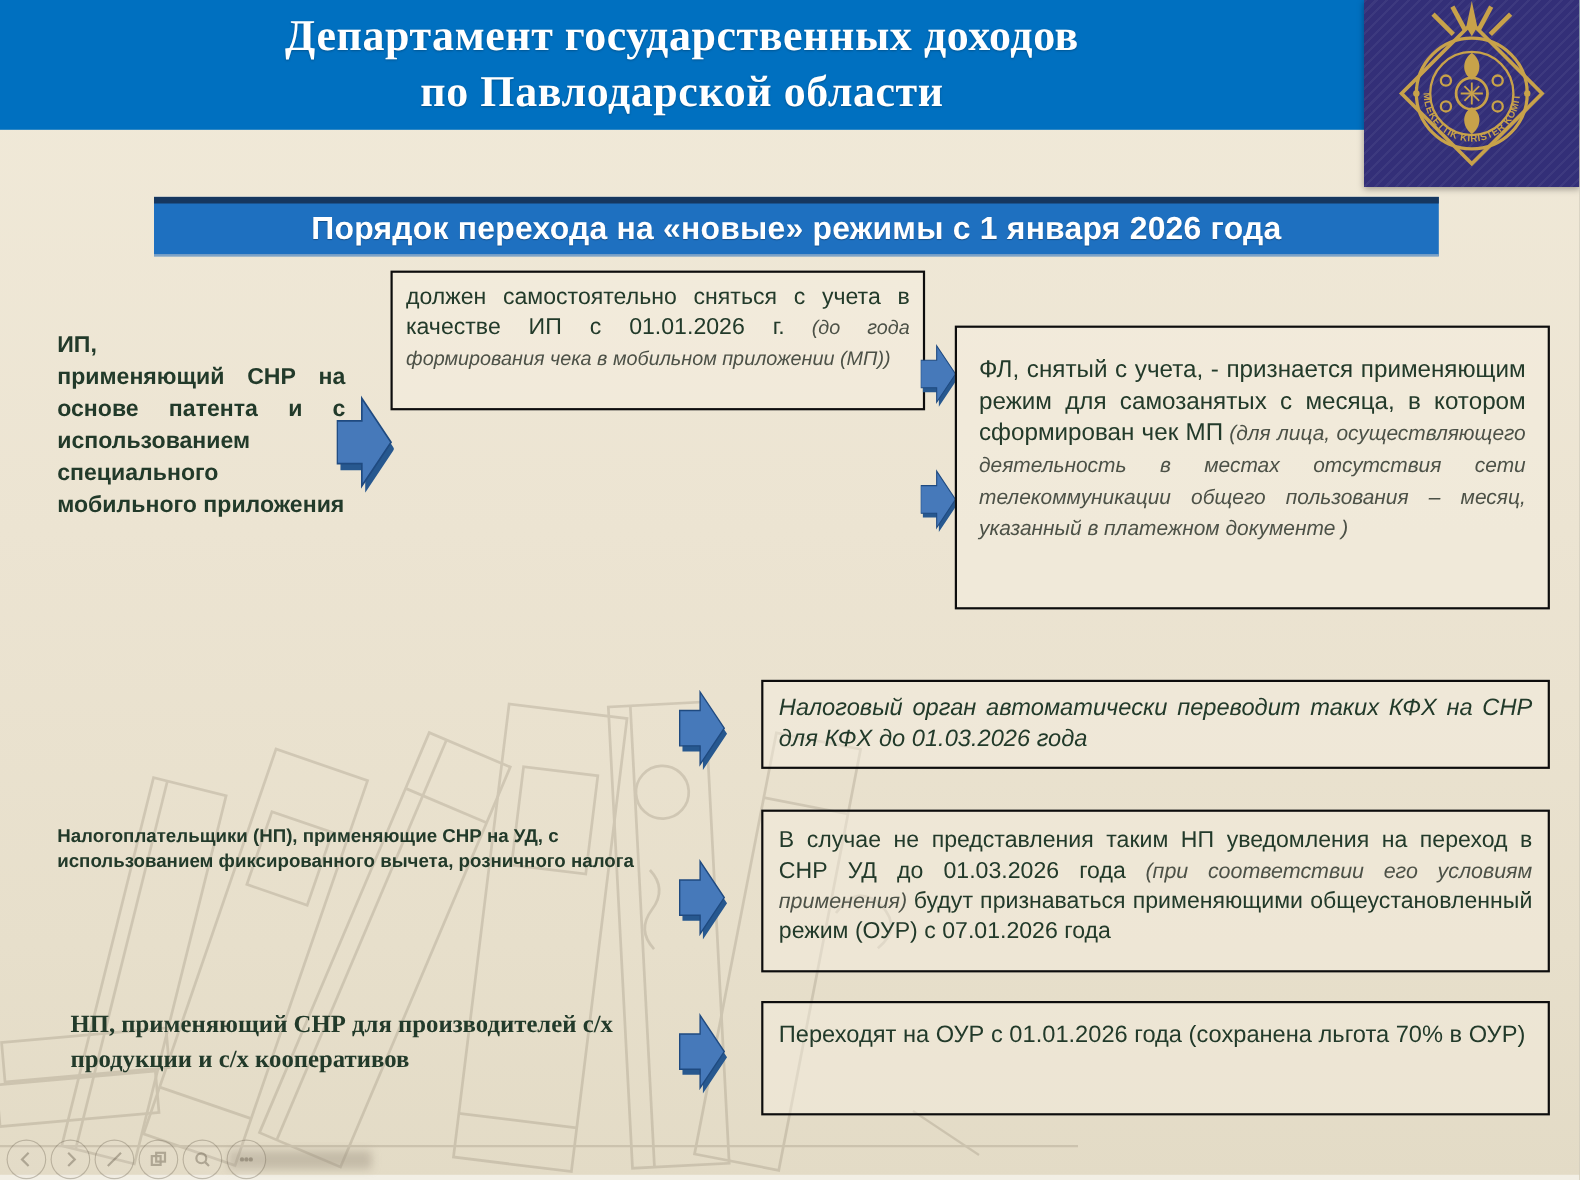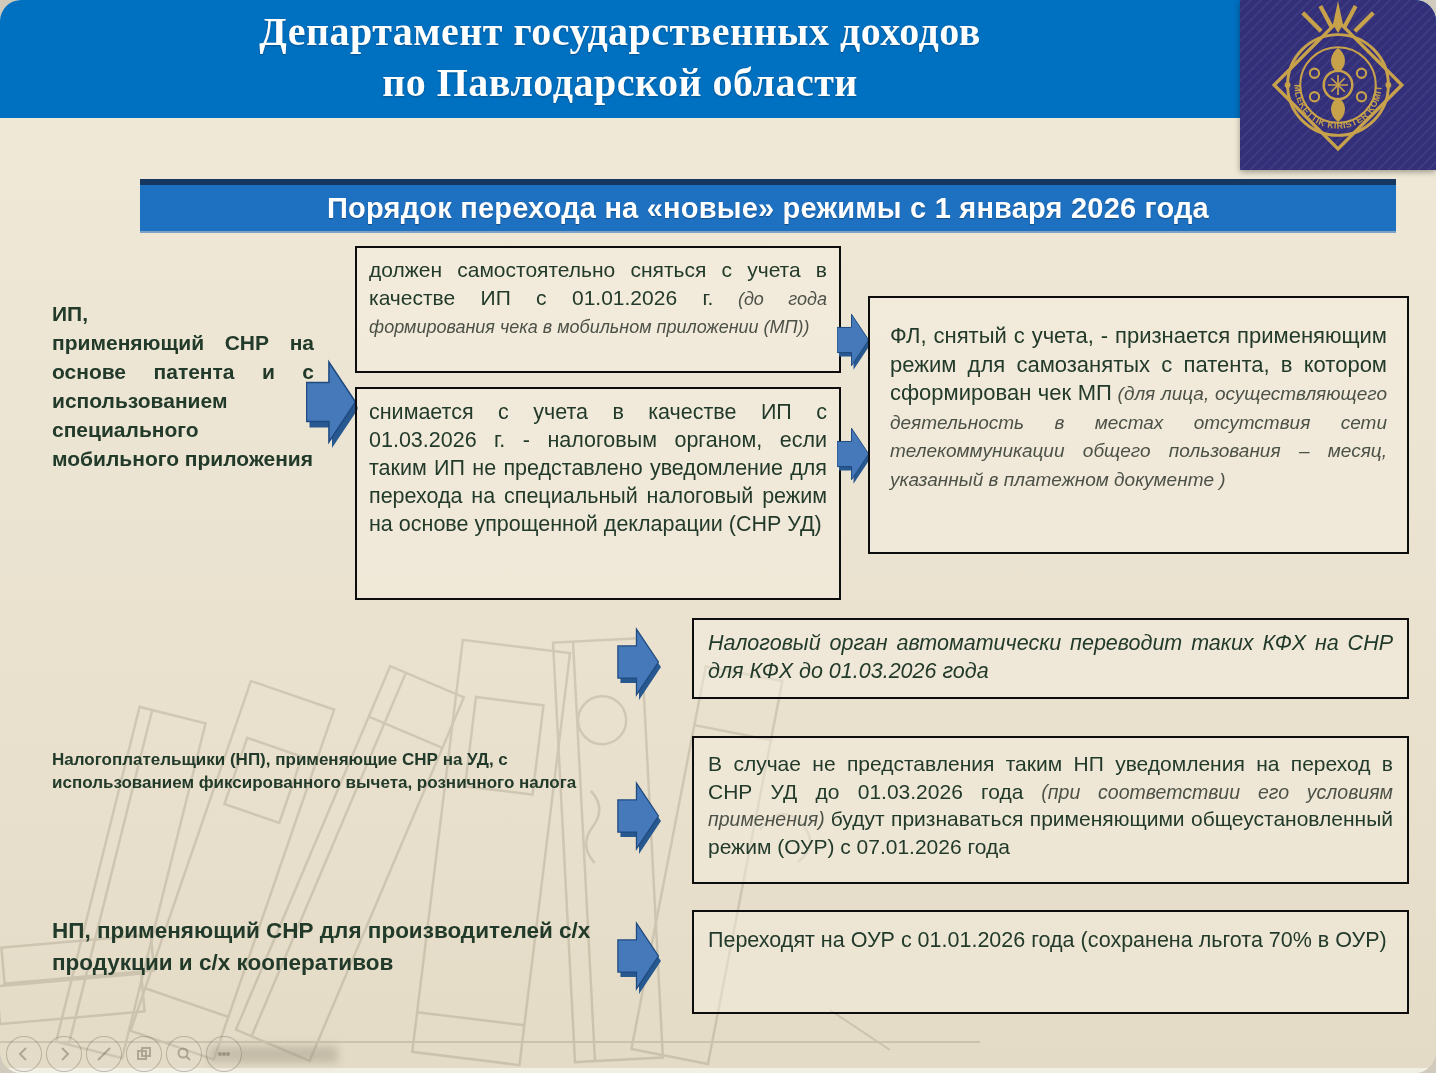--- a/index.html
+++ b/index.html
@@ -1,38 +1,37 @@
 <!DOCTYPE html>
 <html lang="ru"><head>
 <meta charset="utf-8">
 <style>
   html,body{margin:0;padding:0;background:#cfcabb;}
   .slide{
     position:relative;width:1436px;height:1073px;margin:0 auto;overflow:hidden;
     background:linear-gradient(180deg,#f1ead9 0%,#ece4d2 45%,#e7dfcb 80%,#e3dbc6 100%);
     font-family:"Liberation Sans",sans-serif;
-    border-radius:21px;
   }
   .slide::after{content:"";position:absolute;left:0;right:0;bottom:0;height:5px;
     background:rgba(255,255,255,.55);}
   
   .header-band{position:absolute;left:0;top:0;width:100%;height:118px;background:#0070c0;}
   .header-title{
     position:absolute;left:0;top:6px;width:1240px;text-align:center;color:#ffffff;
     font-family:"Liberation Serif",serif;font-weight:bold;font-size:40px;line-height:1.28;
     white-space:pre-line;letter-spacing:.5px;text-shadow:0 1px 2px rgba(0,0,0,.25);
   }
   .logo{
     position:absolute;right:0;top:0;width:196px;height:170px;background:#332f78;
     background-image:repeating-linear-gradient(135deg,rgba(255,255,255,.05) 0 2px,transparent 2px 7px);
     display:flex;align-items:center;justify-content:center;box-shadow:0 2px 6px rgba(0,0,0,.35);
   }
   
   .banner{
-    position:absolute;left:140px;top:179px;width:1256px;height:54px;background:#1e70c0;
+    position:absolute;left:140px;top:179px;width:1168px;height:54px;background:#1e70c0;
     border-top:6px solid #16375f;border-bottom:2px solid #7ea2c6;box-sizing:border-box;
     display:flex;align-items:center;justify-content:center;
   }
   .banner span{color:#fff;font-weight:bold;font-size:29px;letter-spacing:.2px;
     text-shadow:0 1px 1px rgba(0,0,0,.3);}
   
   .gtext{color:#223a2a;font-weight:bold;position:absolute;z-index:3;}
   .jt{text-align:justify;}
   .preline{white-space:pre-line;}
   .fbox{
@@ -53,21 +52,21 @@
   .b3{left:868px;top:296px;width:541px;height:258px;padding:24px 20px;font-size:22px;line-height:1.3;}
   .b3 .note{font-size:19px;}
   
   .r2-left{left:52px;top:624px;width:560px;font-size:22.5px;line-height:1.4;}
   .a-r2{left:617px;top:624px;}
   .b4{left:692px;top:618px;width:717px;height:81px;padding:10px 14px;font-size:21.5px;line-height:1.3;border-width:2px;font-style:italic;}
   .r3-left{left:52px;top:748px;width:545px;font-size:17px;line-height:1.38;}
   .a-r3{left:617px;top:778px;}
   .b5{left:692px;top:736px;width:717px;height:148px;padding:12px 14px;font-size:21px;line-height:1.32;}
   .b5 .note{font-size:19.5px;}
-  .r4-left{left:52px;top:915px;width:545px;font-size:22.5px;line-height:1.4;}
+  .r4-left{left:64px;top:915px;width:545px;font-size:22.5px;line-height:1.4;font-family:Liberation Serif, serif;}
   .a-r4{left:617px;top:918px;}
   .b6{left:692px;top:910px;width:717px;height:104px;padding:14px 14px;font-size:21.5px;line-height:1.35;}
   
   .sketch{position:absolute;left:0;top:590px;z-index:1;opacity:.20;}
   
   .controls{position:absolute;left:6px;top:1036px;display:flex;gap:4px;z-index:5;opacity:.45;}
   .ctl{
     width:34px;height:34px;border-radius:50%;border:1.5px solid rgba(110,100,84,.8);
     display:flex;align-items:center;justify-content:center;background:rgba(235,228,214,.25);
   }
@@ -171,35 +170,32 @@
 
   <svg class="arrow a-big" width="52" height="92" viewBox="0 0 50 90">
     <polygon points="0,26 22,26 22,6 48,45 22,84 22,64 0,64" fill="#27588f" transform="translate(3,6)"></polygon>
     <polygon points="0,26 22,26 22,6 48,45 22,84 22,64 0,64" fill="#4679ba" stroke="#1f4a80" stroke-width="1.5"></polygon>
   </svg>
 
   <div class="fbox b1">
     <p><span>должен самостоятельно сняться с учета в качестве ИП с 01.01.2026 г.</span><span class="note"> (до года формирования чека в мобильном приложении (МП))</span></p>
   </div>
 
-  <div class="fbox b2">
-    <p>снимается с учета в качестве ИП с 01.03.2026 г. - налоговым органом, если таким ИП не представлено уведомление для перехода на специальный налоговый режим на основе упрощенной декларации (СНР УД)</p>
-  </div>
 
   <svg class="arrow a-s1" width="33" height="68" viewBox="0 0 50 90">
     <polygon points="0,26 22,26 22,6 48,45 22,84 22,64 0,64" fill="#27588f" transform="translate(3,6)"></polygon>
     <polygon points="0,26 22,26 22,6 48,45 22,84 22,64 0,64" fill="#4679ba" stroke="#1f4a80" stroke-width="1.5"></polygon>
   </svg>
   <svg class="arrow a-s2" width="33" height="70" viewBox="0 0 50 90">
     <polygon points="0,26 22,26 22,6 48,45 22,84 22,64 0,64" fill="#27588f" transform="translate(3,6)"></polygon>
     <polygon points="0,26 22,26 22,6 48,45 22,84 22,64 0,64" fill="#4679ba" stroke="#1f4a80" stroke-width="1.5"></polygon>
   </svg>
 
   <div class="fbox b3">
-    <p><span>ФЛ, снятый с учета, - признается применяющим режим для самозанятых с патента, в котором сформирован чек МП</span><span class="note"> (для лица, осуществляющего деятельность в местах отсутствия сети телекоммуникации общего пользования – месяц, указанный в платежном документе )</span></p>
+    <p><span>ФЛ, снятый с учета, - признается применяющим режим для самозанятых с месяца, в котором сформирован чек МП</span><span class="note"> (для лица, осуществляющего деятельность в местах отсутствия сети телекоммуникации общего пользования – месяц, указанный в платежном документе )</span></p>
   </div>
 
   <svg class="arrow a-r2" width="44" height="76" viewBox="0 0 50 90">
     <polygon points="0,26 22,26 22,6 48,45 22,84 22,64 0,64" fill="#27588f" transform="translate(3,6)"></polygon>
     <polygon points="0,26 22,26 22,6 48,45 22,84 22,64 0,64" fill="#4679ba" stroke="#1f4a80" stroke-width="1.5"></polygon>
   </svg>
   <div class="fbox b4">
     <p>Налоговый орган автоматически переводит таких КФХ на СНР для КФХ до 01.03.2026 года</p>
   </div>
 

